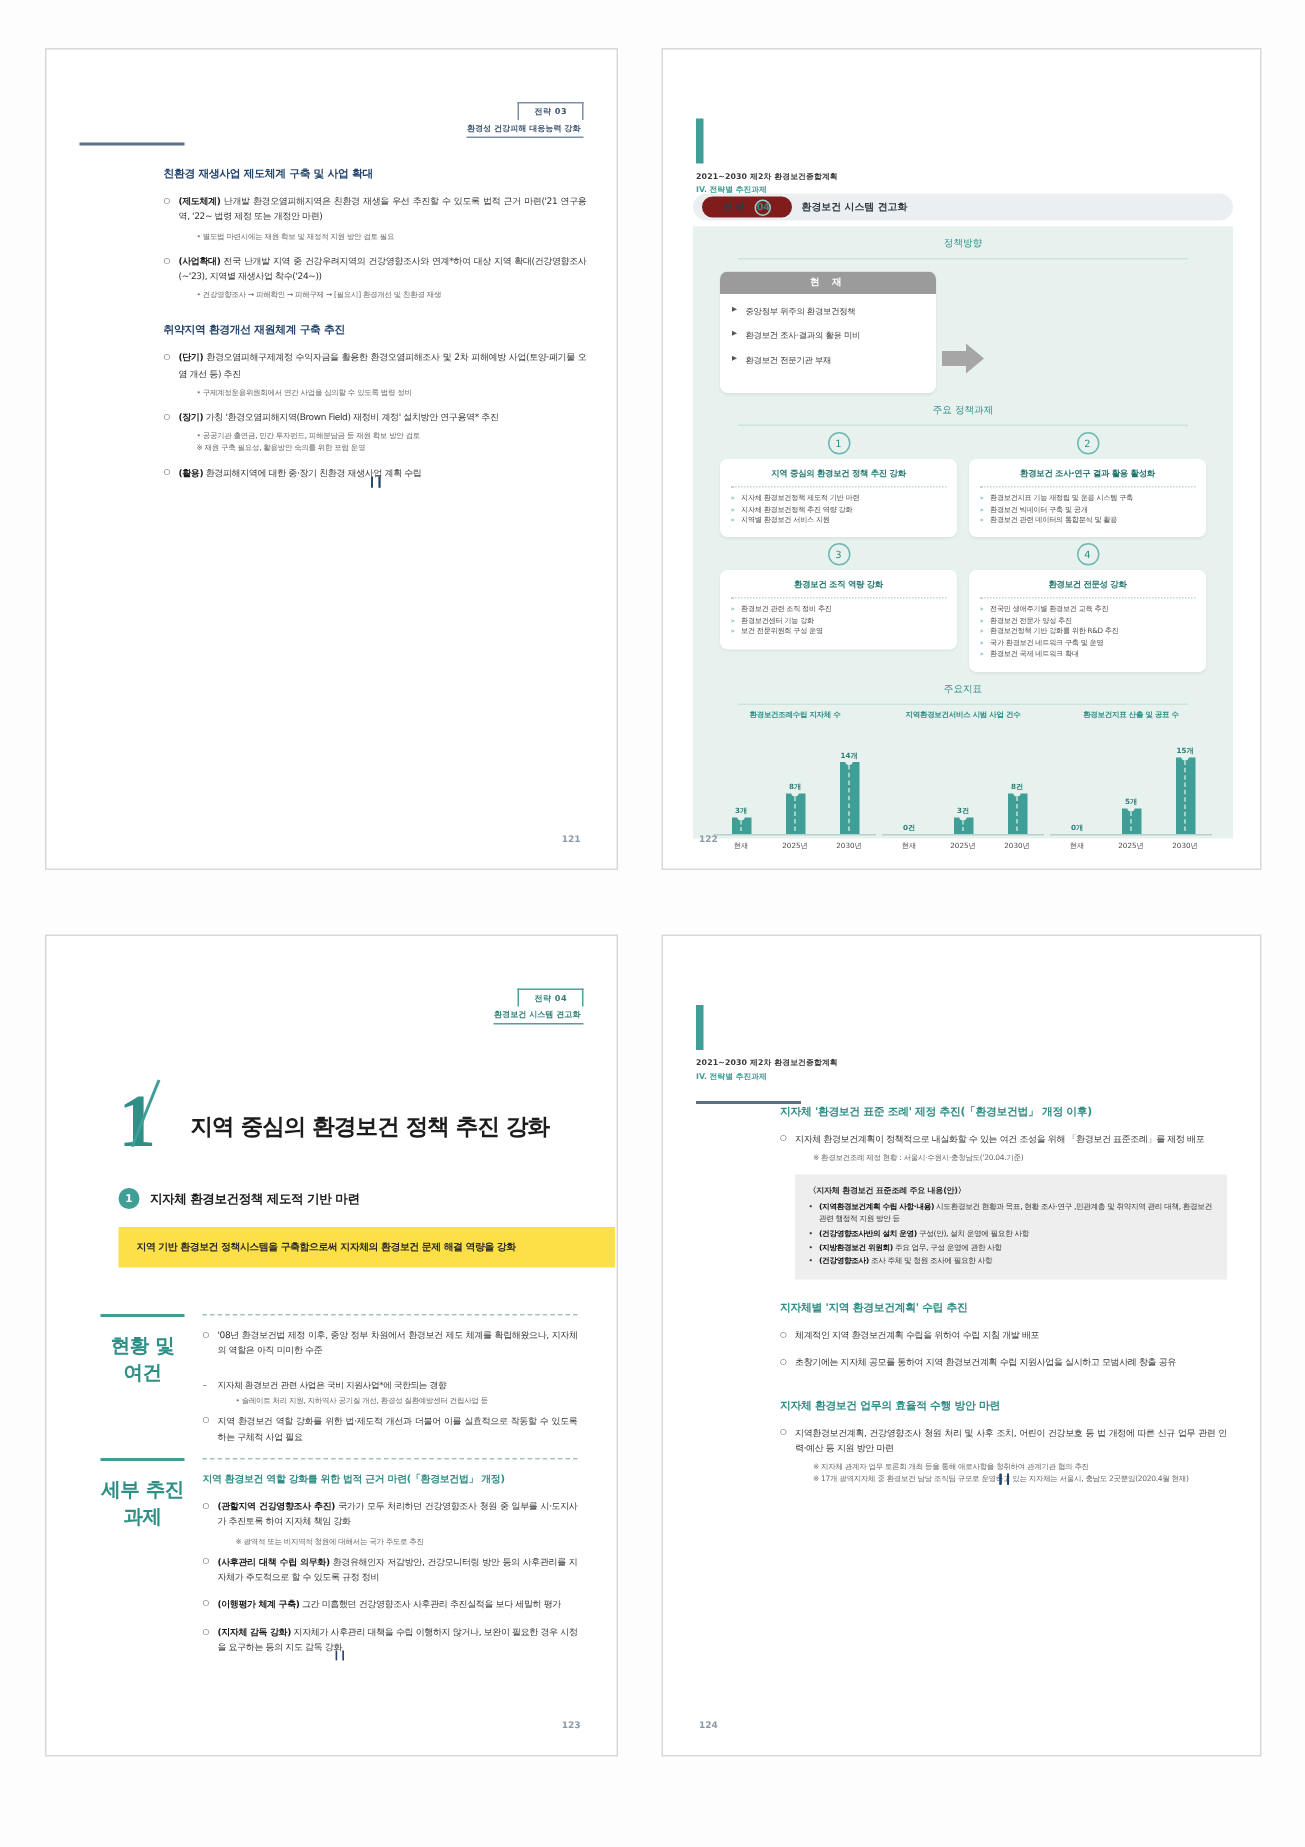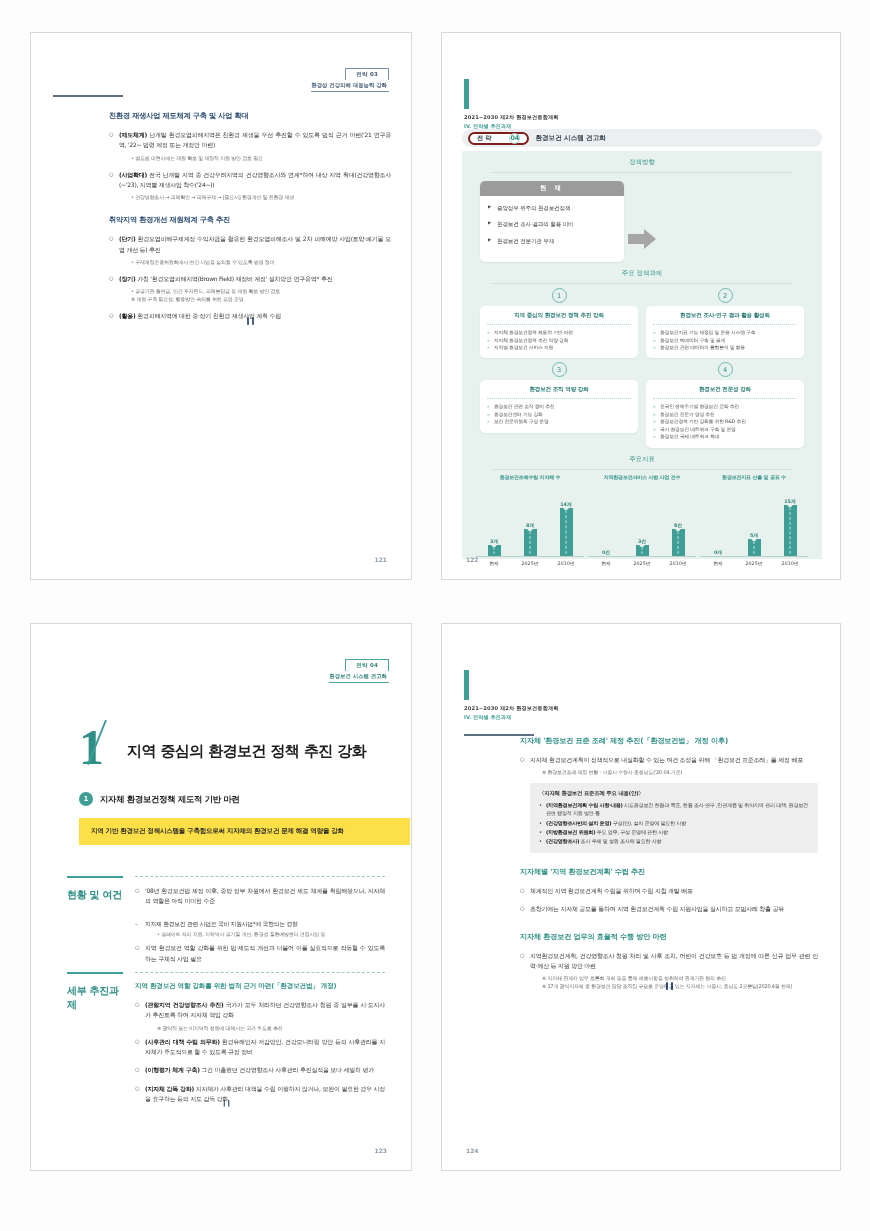--- a/index.html
+++ b/index.html
@@ -94,22 +94,22 @@
   .gap-xs { height: 5px; }
 
   
   .ig-title {
     position: absolute; left: 20px; top: 96px;
     width: 360px; height: 18px;
     background: #eceff1; border-radius: 9px;
     display: flex; align-items: center;
   }
   .ig-pill {
-    margin-left: 6px; border: 2px solid #7f1d1d; border-radius: 9px;
-    height: 13px; display: flex; align-items: center; gap: 16px;
+    margin-left: 6px; border: 7px solid #7f1d1d; border-radius: 9px;
+    height: 13px; display: flex; align-items: center; gap: 5px;
     padding: 0 7px; background:#fff;
   }
   .ig-pill .w { font-size: 6.2px; font-weight: bold; color: #2f3b45; letter-spacing:2px; }
   .ig-pill .n {
     font-size: 6.4px; font-weight: bold; color: #2f8f86;
     border: 1px solid #9fcfc9; border-radius: 50%;
     width: 11px; height: 11px; display:flex; align-items:center; justify-content:center;
   }
   .ig-pill-label {
     margin-left: 6px; font-size: 6.6px; font-weight: bold; color: #2d3a44;
@@ -216,21 +216,21 @@
     position:absolute; left: 48px; top: 194px; width: 331px;
     background:#fde047; padding: 9px 12px;
     font-size: 6.6px; font-weight:bold; color:#2a2a2a; letter-spacing:-.3px;
   }
   .p3-sect { position: absolute; left: 36px; width: 318px; }
   .p3-sect .rule-left { position:absolute; left:0; top:0; width:56px; height:2px; background:#3f9e96; }
   .p3-sect .rule-right { position:absolute; left:68px; top:0; width:250px; height:1px;
                          border-top: 1px dashed #9dc7c1; }
   .p3-sect .lbl {
     position:absolute; left:0; top:12px; width:56px;
-    font-size:10px; font-weight:bold; color:#2f8f86; letter-spacing:-.3px;
+    font-size:13px; font-weight:bold; color:#2f8f86; letter-spacing:-.3px;text-align:center;
   }
   .p3-sect .cont { margin-left: 68px; padding-top: 10px; }
   .dash-item {
     position:relative; padding-left:10px; font-size:5.8px; color:#333; line-height:1.7;
     letter-spacing:-.25px; margin-top:5px;
   }
   .dash-item::before { content:"–"; position:absolute; left:0; top:0; color:#555; }
 
   
   .body4 { position:absolute; left: 78px; top: 78px; width: 298px; }

